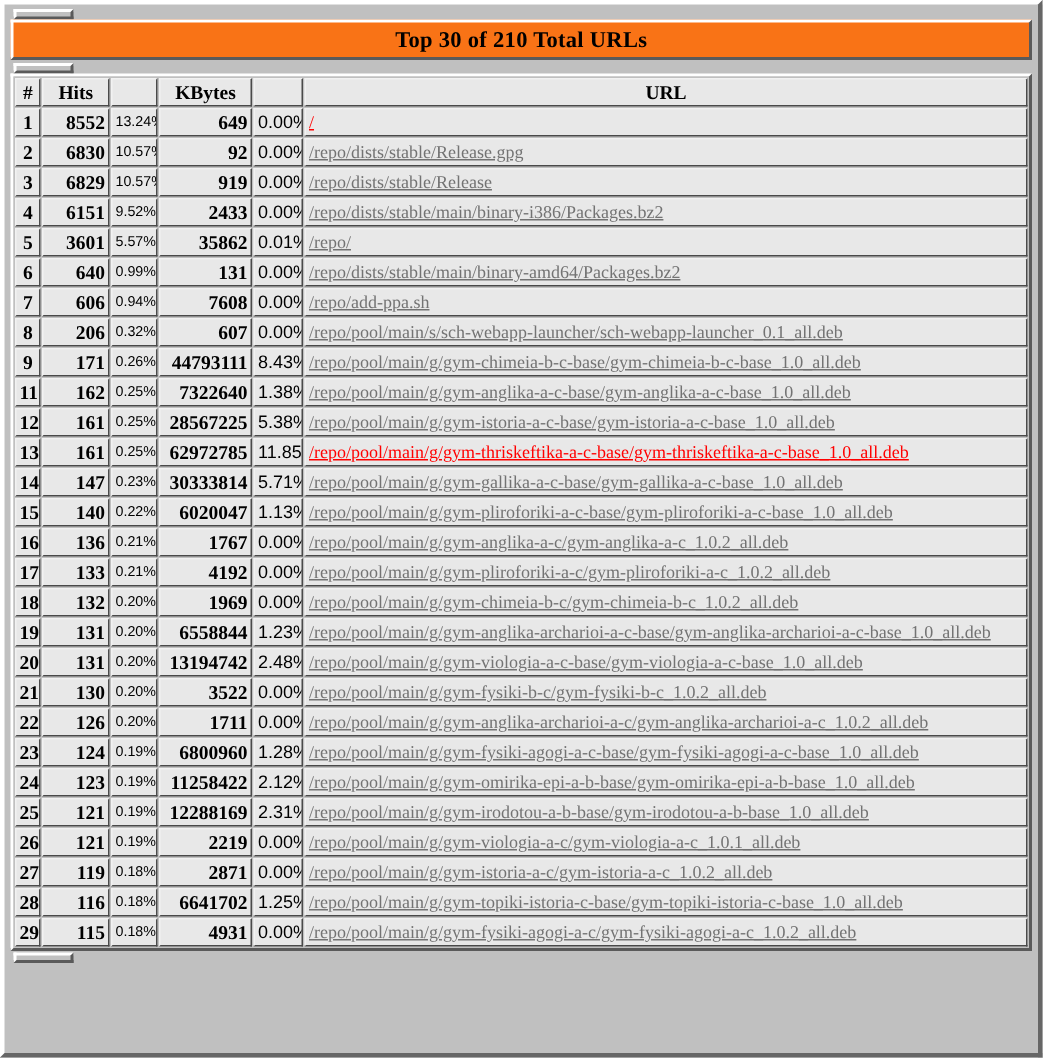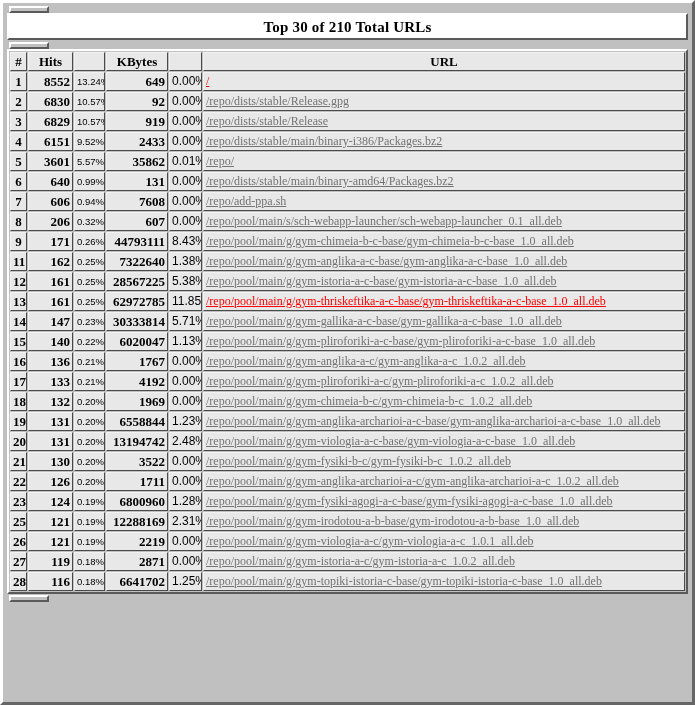--- a/index.html
+++ b/index.html
@@ -33,21 +33,21 @@
     box-sizing: border-box;
     border: 2px solid;
     border-color: #ffffff #5a5a5a #5a5a5a #ffffff;
     background: #c0c0c0;
     margin-left: 2px;
   }
   .title-bar {
     box-sizing: border-box;
     border: 2px solid;
     border-color: #ffffff #5a5a5a #5a5a5a #ffffff;
-    background: #ffffff;
+    background: #f97316;
     height: 27px;
     line-height: 24px;
     text-align: center;
     font-weight: bold;
     font-size: 15px;
     color: #000000;
     letter-spacing: 0.2px;
   }
   .table-wrap {
     box-sizing: border-box;
@@ -342,20 +342,28 @@
             </tr>
             <tr>
               <td class="c-num">23</td>
               <td class="c-hits">124</td>
               <td class="c-hitspc">0.19%</td>
               <td class="c-kb">6800960</td>
               <td class="c-kbpc">1.28%</td>
               <td class="c-url"><a class="url-link" href="#">/repo/pool/main/g/gym-fysiki-agogi-a-c-base/gym-fysiki-agogi-a-c-base_1.0_all.deb</a></td>
             </tr>
             <tr>
+              <td class="c-num">24</td>
+              <td class="c-hits">123</td>
+              <td class="c-hitspc">0.19%</td>
+              <td class="c-kb">11258422</td>
+              <td class="c-kbpc">2.12%</td>
+              <td class="c-url"><a class="url-link" href="#">/repo/pool/main/g/gym-omirika-epi-a-b-base/gym-omirika-epi-a-b-base_1.0_all.deb</a></td>
+            </tr>
+            <tr>
               <td class="c-num">25</td>
               <td class="c-hits">121</td>
               <td class="c-hitspc">0.19%</td>
               <td class="c-kb">12288169</td>
               <td class="c-kbpc">2.31%</td>
               <td class="c-url"><a class="url-link" href="#">/repo/pool/main/g/gym-irodotou-a-b-base/gym-irodotou-a-b-base_1.0_all.deb</a></td>
             </tr>
             <tr>
               <td class="c-num">26</td>
               <td class="c-hits">121</td>
@@ -373,20 +381,28 @@
               <td class="c-url"><a class="url-link" href="#">/repo/pool/main/g/gym-istoria-a-c/gym-istoria-a-c_1.0.2_all.deb</a></td>
             </tr>
             <tr>
               <td class="c-num">28</td>
               <td class="c-hits">116</td>
               <td class="c-hitspc">0.18%</td>
               <td class="c-kb">6641702</td>
               <td class="c-kbpc">1.25%</td>
               <td class="c-url"><a class="url-link" href="#">/repo/pool/main/g/gym-topiki-istoria-c-base/gym-topiki-istoria-c-base_1.0_all.deb</a></td>
             </tr>
+            <tr>
+              <td class="c-num">29</td>
+              <td class="c-hits">115</td>
+              <td class="c-hitspc">0.18%</td>
+              <td class="c-kb">4931</td>
+              <td class="c-kbpc">0.00%</td>
+              <td class="c-url"><a class="url-link" href="#">/repo/pool/main/g/gym-fysiki-agogi-a-c/gym-fysiki-agogi-a-c_1.0.2_all.deb</a></td>
+            </tr>
           </tbody>
       </table>
     </div>
 
     <div class="bottom-nub"></div>
 
   </div>
 </div>
 
 </body></html>

